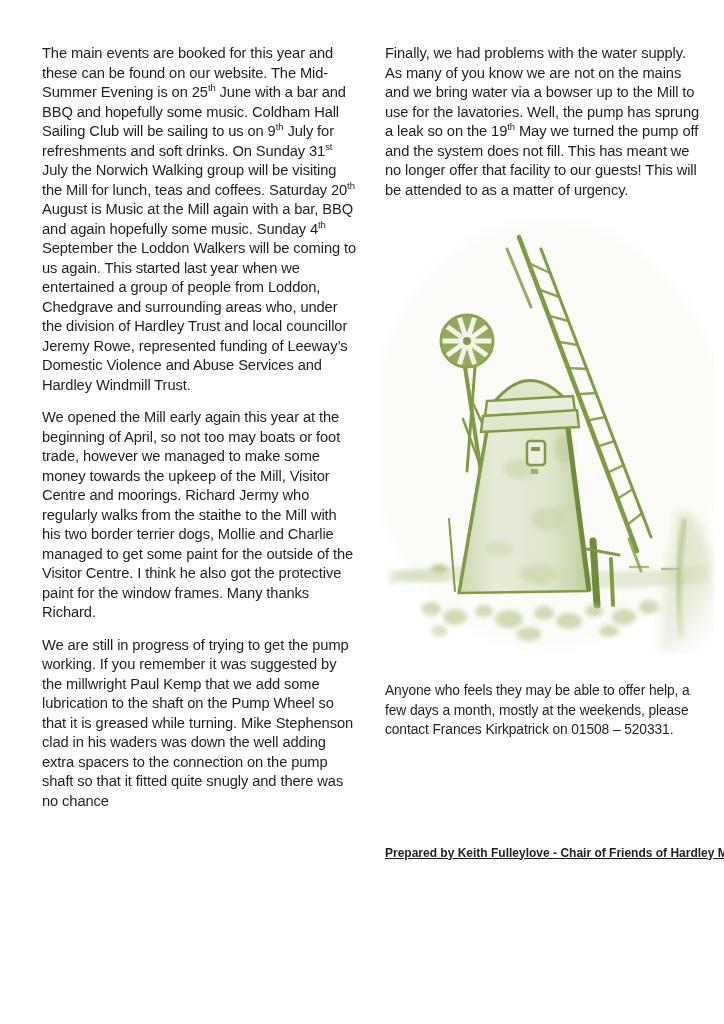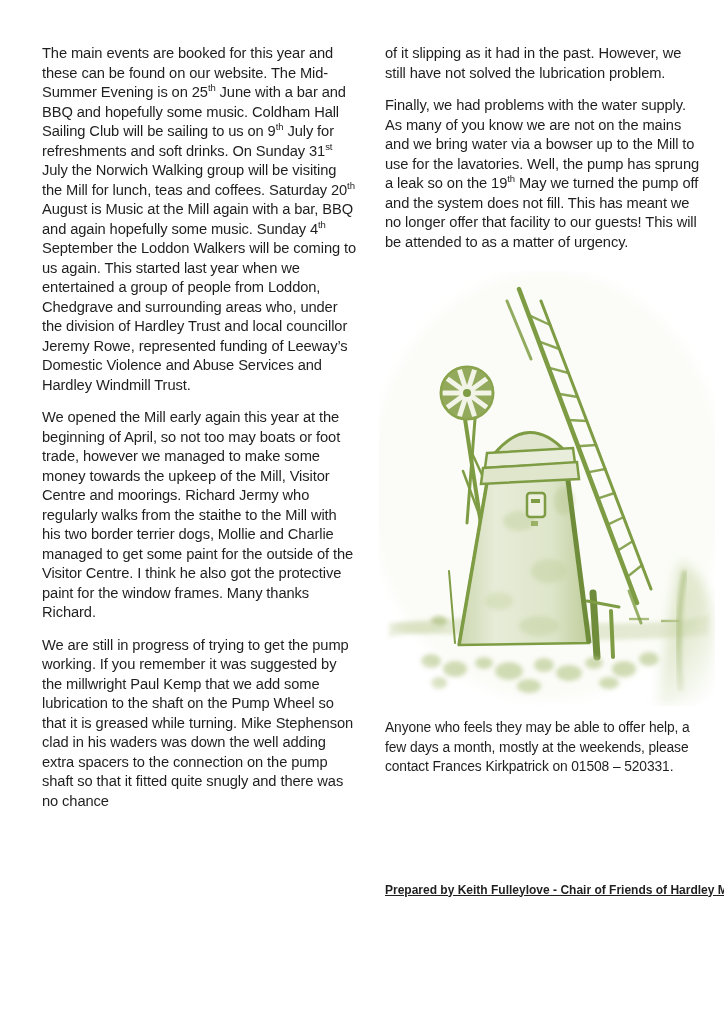--- a/index.html
+++ b/index.html
@@ -33,21 +33,21 @@
   }
   .mill-figure {
     width: 336px;
     margin: 6px 0 8px -6px;
     display: block;
   }
   .caption {
     font-size: 13.8px;
     line-height: 19.5px;
     letter-spacing: -0.1px;
-    margin-top: 0;
+    margin-top: 15px;
   }
   .footer {
     margin-top: 106px;
     font-size: 12px;
     font-weight: bold;
     letter-spacing: 0;
     text-decoration: underline;
     white-space: nowrap;
   }
 </style>
@@ -56,21 +56,20 @@
 
 <div class="page">
 
   <div class="col">
     <p class="body-text">The main events are booked for this year and these can be found on our website. The Mid-Summer Evening is on 25<sup>th</sup> June with a bar and BBQ and hopefully some music. Coldham Hall Sailing Club will be sailing to us on 9<sup>th</sup> July for refreshments and soft drinks. On Sunday 31<sup>st</sup> July the Norwich Walking group will be visiting the Mill for lunch, teas and coffees. Saturday 20<sup>th</sup> August is Music at the Mill again with a bar, BBQ and again hopefully some music. Sunday 4<sup>th</sup> September the Loddon Walkers will be coming to us again. This started last year when we entertained a group of people from Loddon, Chedgrave and surrounding areas who, under the division of Hardley Trust and local councillor Jeremy Rowe, represented funding of Leeway’s Domestic Violence and Abuse Services and Hardley Windmill Trust.</p>
     <p class="body-text">We opened the Mill early again this year at the beginning of April, so not too may boats or foot trade, however we managed to make some money towards the upkeep of the Mill, Visitor Centre and moorings. Richard Jermy who regularly walks from the staithe to the Mill with his two border terrier dogs, Mollie and Charlie managed to get some paint for the outside of the Visitor Centre. I think he also got the protective paint for the window frames. Many thanks Richard.</p>
     <p class="body-text">We are still in progress of trying to get the pump working. If you remember it was suggested by the millwright Paul Kemp that we add some lubrication to the shaft on the Pump Wheel so that it is greased while turning. Mike Stephenson clad in his waders was down the well adding extra spacers to the connection on the pump shaft so that it fitted quite snugly and there was no chance</p>
   </div>
 
   <div class="col">
-    <p class="body-text">of it slipping as it had in the past. However, we still have not solved the lubrication problem.</p>
     <p class="body-text">Finally, we had problems with the water supply. As many of you know we are not on the mains and we bring water via a bowser up to the Mill to use for the lavatories. Well, the pump has sprung a leak so on the 19<sup>th</sup> May we turned the pump off and the system does not fill. This has meant we no longer offer that facility to our guests! This will be attended to as a matter of urgency.</p>
 
     <figure class="mill-figure" aria-label="Green watercolour sketch of Hardley Mill windmill with fantail and sail">
       <svg viewBox="0 0 336 435" width="336" height="435">
         <defs>
           <filter id="soft" x="-30%" y="-30%" width="160%" height="160%">
               <feGaussianBlur stdDeviation="2.2"></feGaussianBlur>
             </filter>
           <filter id="soft2" x="-40%" y="-40%" width="180%" height="180%">
               <feGaussianBlur stdDeviation="6"></feGaussianBlur>

